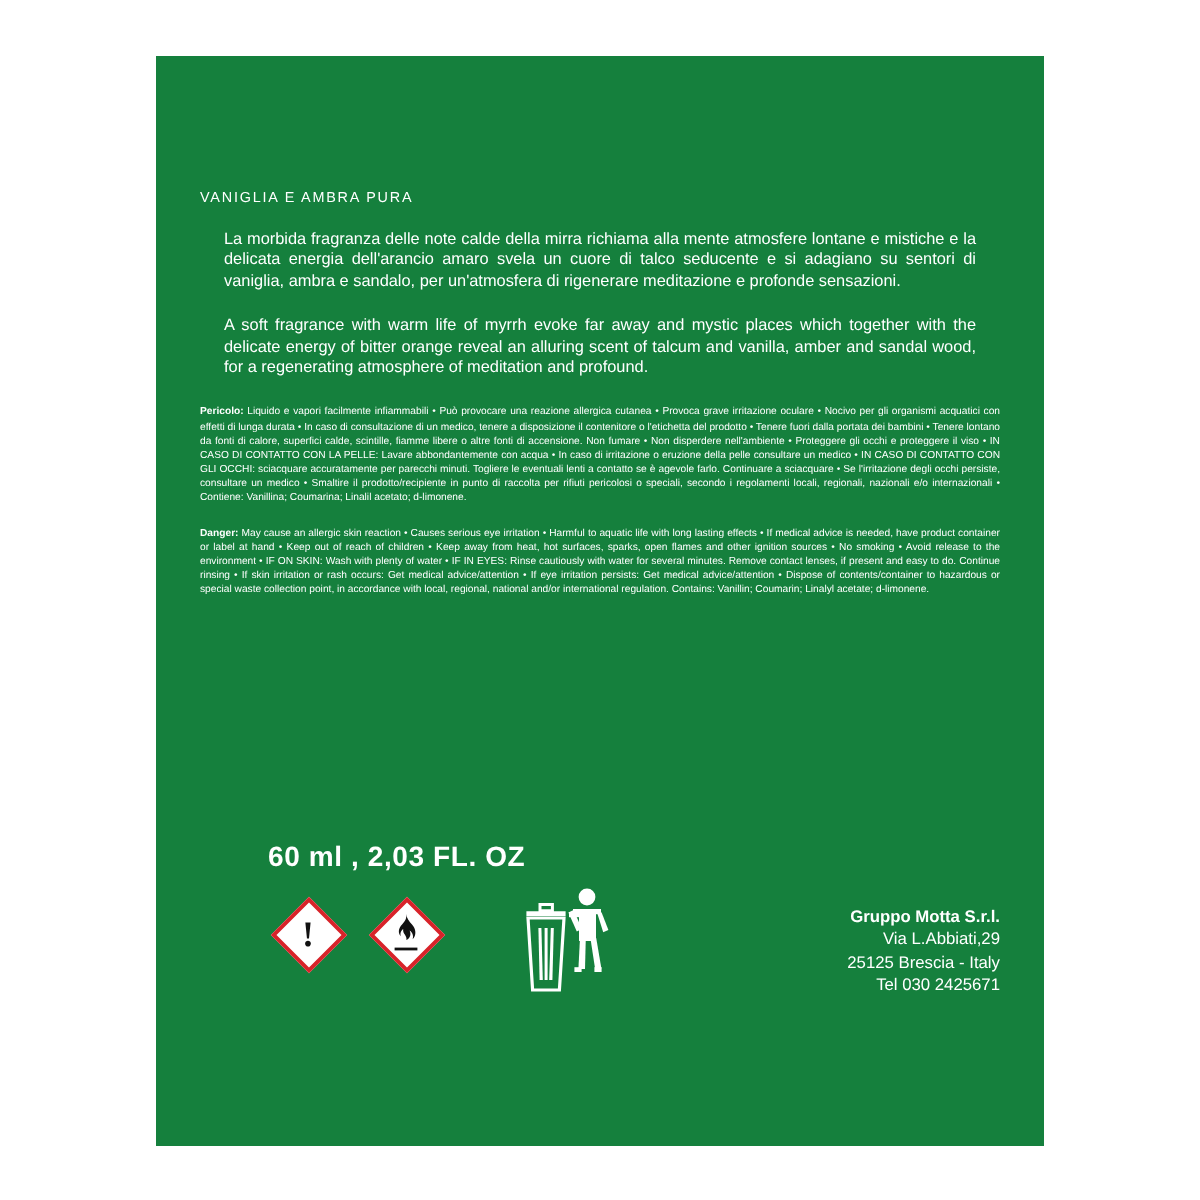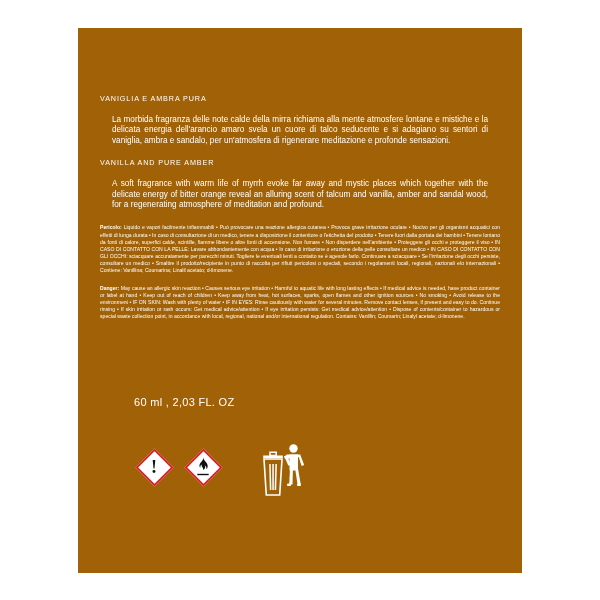--- a/index.html
+++ b/index.html
@@ -12,21 +12,21 @@
     background: #ffffff;
     font-family: "Liberation Sans", sans-serif;
     overflow: hidden;
   }
   .label {
     position: absolute;
     left: 78px;
     top: 28px;
     width: 444px;
     height: 545px;
-    background: #a16207;
+    background: #15803d;
     box-sizing: border-box;
     padding: 0;
   }
   .content {
     position: absolute;
     left: 22px;
     top: 66px;
     width: 400px;
     color: #ffffff;
   }
@@ -56,24 +56,25 @@
     text-align: justify;
     color: #ffffff;
     margin: 0 0 11px 0;
   }
   .fineprint b {
     font-weight: bold;
   }
   .volume {
     position: absolute;
     left: 56px;
-    top: 368px;
-    font-size: 11px;
+    top: 392px;
+    font-size: 14px;
     color: #ffffff;
     letter-spacing: 0.3px;
+    font-weight: bold;
   }
   .bottom-row {
     position: absolute;
     left: 22px;
     top: 415px;
     width: 400px;
     height: 70px;
   }
   .pictograms {
     position: absolute;
@@ -145,21 +146,20 @@
 <div class="label">
 
   <div class="content">
 
     <div class="block-it">
       <div class="heading">VANIGLIA E AMBRA PURA</div>
       <p class="body-text">La morbida fragranza delle note calde della mirra richiama alla mente atmosfere lontane e mistiche e la delicata energia dell'arancio amaro svela un cuore di talco seducente e si adagiano su sentori di vaniglia, ambra e sandalo, per un'atmosfera di rigenerare meditazione e profonde sensazioni.</p>
     </div>
 
     <div class="block-en">
-      <div class="heading">VANILLA AND PURE AMBER</div>
       <p class="body-text">A soft fragrance with warm life of myrrh evoke far away and mystic places which together with the delicate energy of bitter orange reveal an alluring scent of talcum and vanilla, amber and sandal wood, for a regenerating atmosphere of meditation and profound.</p>
     </div>
 
     <p class="fineprint"><b>Pericolo:</b><span> Liquido e vapori facilmente infiammabili • Può provocare una reazione allergica cutanea • Provoca grave irritazione oculare • Nocivo per gli organismi acquatici con effetti di lunga durata • In caso di consultazione di un medico, tenere a disposizione il contenitore o l'etichetta del prodotto • Tenere fuori dalla portata dei bambini • Tenere lontano da fonti di calore, superfici calde, scintille, fiamme libere o altre fonti di accensione. Non fumare • Non disperdere nell'ambiente • Proteggere gli occhi e proteggere il viso • IN CASO DI CONTATTO CON LA PELLE: Lavare abbondantemente con acqua • In caso di irritazione o eruzione della pelle consultare un medico • IN CASO DI CONTATTO CON GLI OCCHI: sciacquare accuratamente per parecchi minuti. Togliere le eventuali lenti a contatto se è agevole farlo. Continuare a sciacquare • Se l'irritazione degli occhi persiste, consultare un medico • Smaltire il prodotto/recipiente in punto di raccolta per rifiuti pericolosi o speciali, secondo i regolamenti locali, regionali, nazionali e/o internazionali • Contiene: Vanillina; Coumarina; Linalil acetato; d-limonene.</span></p>
 
     <p class="fineprint"><b>Danger:</b><span> May cause an allergic skin reaction • Causes serious eye irritation • Harmful to aquatic life with long lasting effects • If medical advice is needed, have product container or label at hand • Keep out of reach of children • Keep away from heat, hot surfaces, sparks, open flames and other ignition sources • No smoking • Avoid release to the environment • IF ON SKIN: Wash with plenty of water • IF IN EYES: Rinse cautiously with water for several minutes. Remove contact lenses, if present and easy to do. Continue rinsing • If skin irritation or rash occurs: Get medical advice/attention • If eye irritation persists: Get medical advice/attention • Dispose of contents/container to hazardous or special waste collection point, in accordance with local, regional, national and/or international regulation. Contains: Vanillin; Coumarin; Linalyl acetate; d-limonene.</span></p>
 
   </div>
 
   <div class="volume">60 ml , 2,03 FL. OZ</div>
@@ -196,16 +196,22 @@
       <g fill="#ffffff">
         <path d="M2 16 h18 l-2.3 36 h-13.4 z" fill="none" stroke="#ffffff" stroke-width="1.6"></path>
         <path d="M7.2 21 h1.5 l0.7 26 h-1.6 z"></path>
         <path d="M13.4 21 h1.5 l-0.7 26 h-1.6 z"></path>
         <path d="M10.3 21 h1.5 l0 26 h-1.5 z"></path>
         <path d="M1.2 12.6 h19.6 v2.4 h-19.6 z"></path>
         <path d="M8.0 9.2 h6.2 v3.2 h-6.2 z" fill="none" stroke="#ffffff" stroke-width="1.5"></path>
       </g>
     </svg>
 
+    <div class="company">
+      <div class="name">Gruppo Motta S.r.l.</div>
+      <div>Via L.Abbiati,29</div>
+      <div>25125 Brescia - Italy</div>
+      <div>Tel 030 2425671</div>
+    </div>
 
   </div>
 
 </div>
 
 </body></html>

